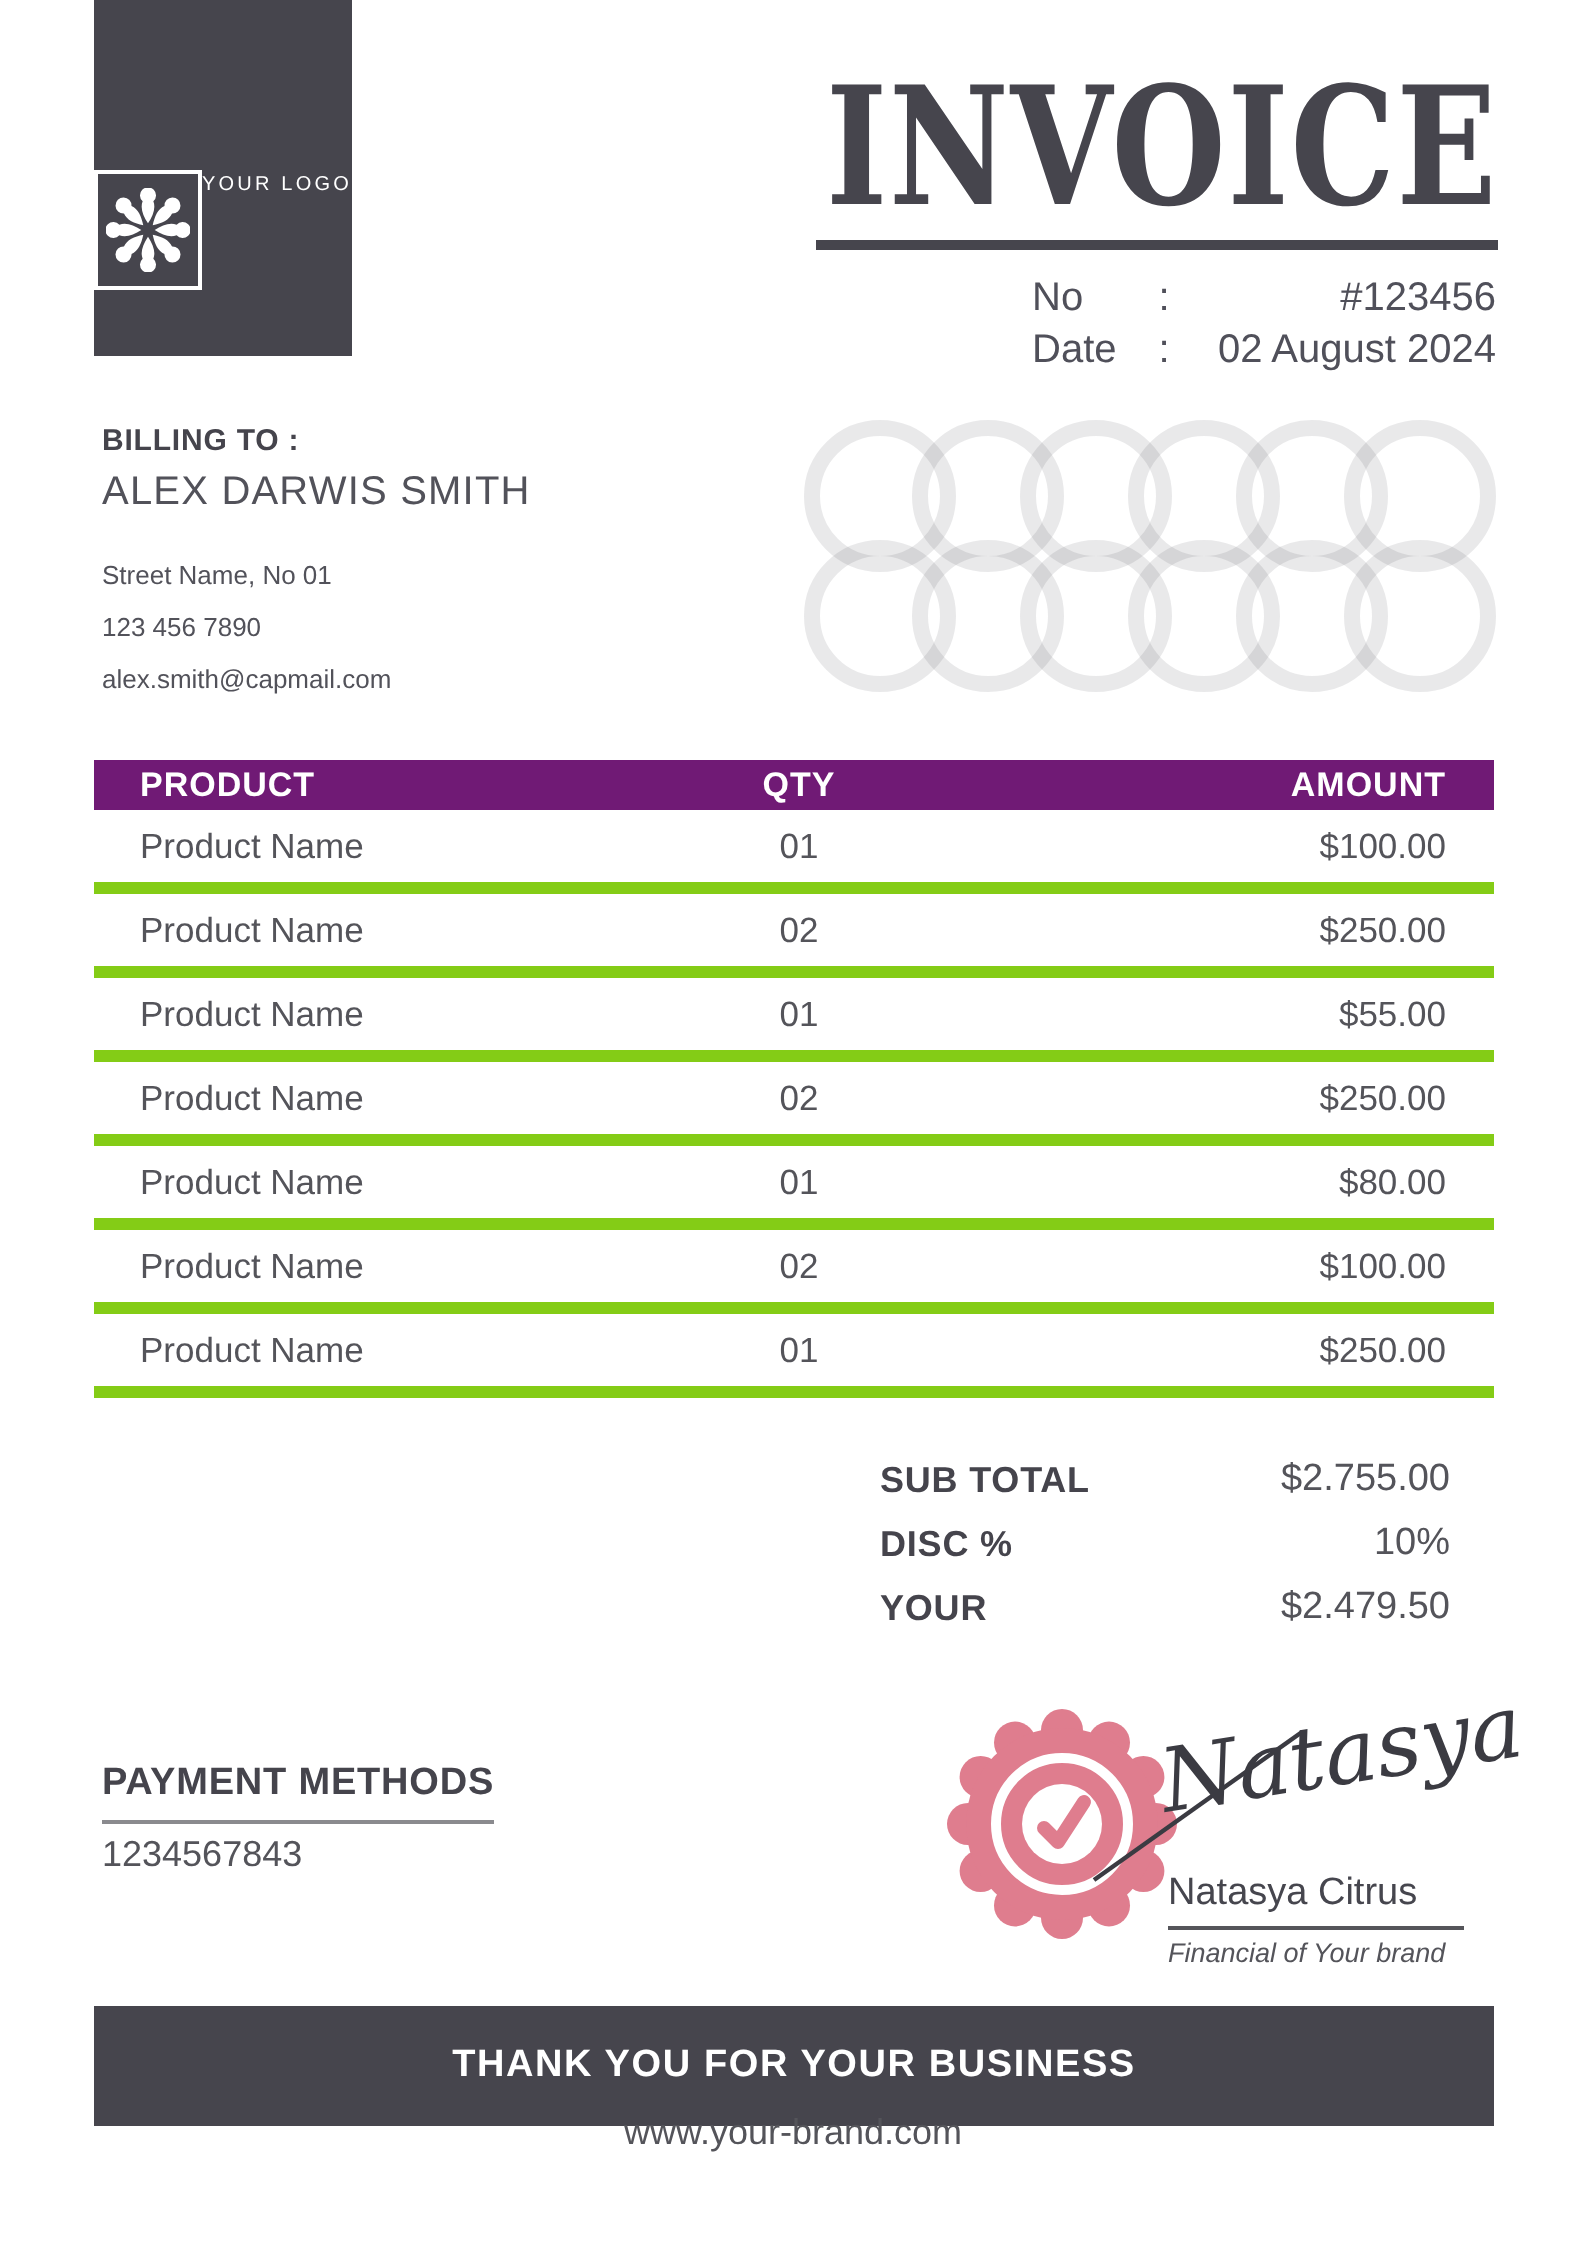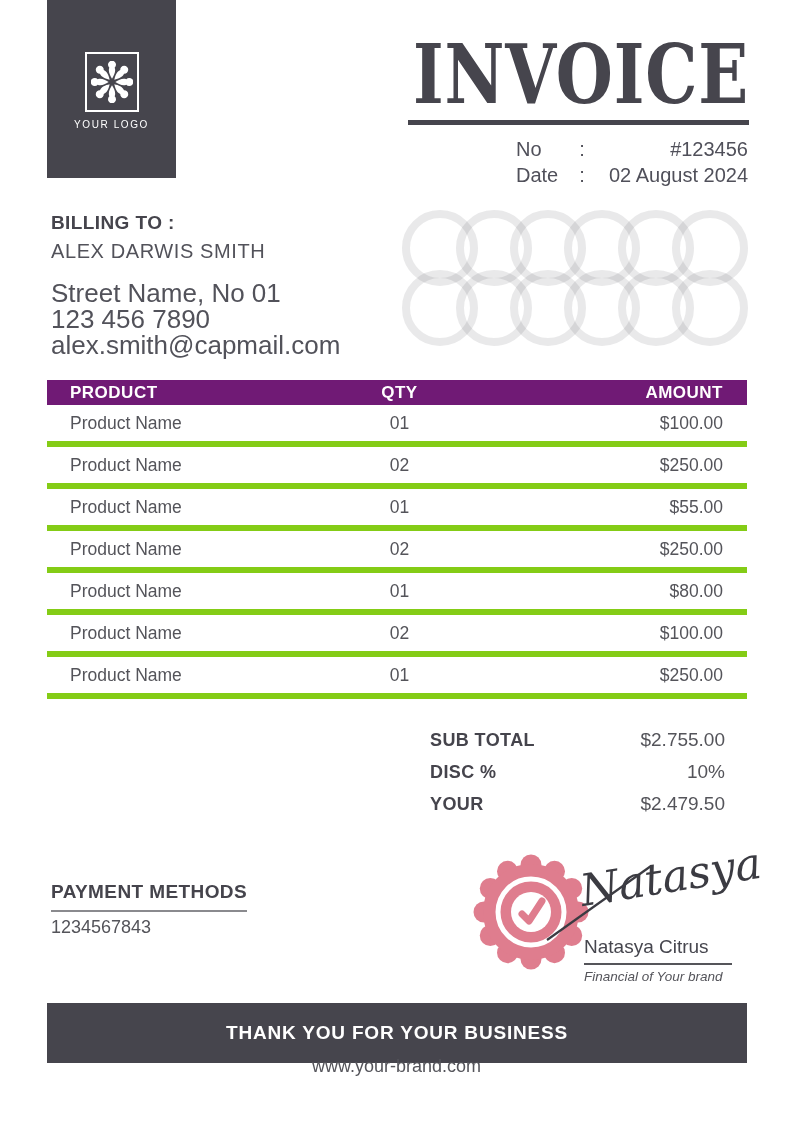--- a/index.html
+++ b/index.html
@@ -7,21 +7,21 @@
   body {
     width:793px; height:1122px;
     font-family:"Liberation Sans", sans-serif;
     position:relative; overflow:hidden;
   }
   .page { position:relative; width:793px; height:1122px; background:#fff; }
 
   
   .logo-block {
     position:absolute; left:47px; top:0; width:129px; height:178px;
-    background:#46454d; display:flex; flex-direction:column; align-items:center;
+    background:#46454d; display:flex; flex-direction:row; align-items:center;
   }
   .logo-box {
     margin-top:52px; width:54px; height:60px; border:2px solid #fff;
     display:flex; align-items:center; justify-content:center;
   }
   .logo-text { margin-top:7px; color:#fff; font-size:10px; letter-spacing:1.6px; }
 
   
   .invoice-title-wrap { position:absolute; top:33px; right:44px; width:420px; text-align:right; }
   .invoice-title {
@@ -32,42 +32,42 @@
   .invoice-underline { margin-top:5px; margin-left:auto; width:341px; height:5px; background:#46454d; }
 
   .invoice-meta { position:absolute; top:136px; right:45px; width:232px; color:#50505a; font-size:20px; }
   .meta-row { display:flex; line-height:26px; }
   .meta-label { width:58px; }
   .meta-colon { width:16px; text-align:center; }
   .meta-value { flex:1; text-align:right; }
 
   
   .billing { position:absolute; left:51px; top:212px; color:#52525a; }
-  .billing-heading { font-weight:bold; font-size:19px; color:#45444c; letter-spacing:0.4px; }
+  .billing-heading { font-weight:bold; font-size:15px; color:#45444c; letter-spacing:0.4px; }
   .billing-name { font-size:20px; margin-top:6px; letter-spacing:0.6px; }
-  .billing-lines { margin-top:17px; font-size:26px; line-height:26px; }
+  .billing-lines { margin-top:17px; font-size:13px; line-height:26px; }
 
   
   .rings { position:absolute; left:400px; top:210px; }
 
   
   .table { position:absolute; left:47px; top:380px; width:700px; }
   .thead, .trow { display:grid; grid-template-columns:285px 135px 280px; align-items:center; }
   .thead {
     height:25px; background:#701a75; color:#fff; font-weight:bold; font-size:17px; letter-spacing:0.5px;
   }
   .trow { height:42px; border-bottom:6px solid #84cc16; color:#54545a; font-size:17.5px; }
   .c-product { padding-left:23px; }
   .c-qty { text-align:center; }
   .c-amount { text-align:right; padding-right:24px; }
 
   
   .totals { position:absolute; left:430px; top:724px; width:295px; }
   .total-row { display:flex; justify-content:space-between; align-items:center; height:32px; }
-  .total-label { font-weight:bold; color:#45444c; font-size:18px; letter-spacing:0.4px; }
+  .total-label { font-weight:bold; color:#45444c; font-size:18px; letter-spacing:0.4px;margin-left:10px; }
   .total-value { color:#54545a; font-size:19px; }
 
   
   .payment { position:absolute; left:51px; top:881px; }
   .payment-heading {
     font-weight:bold; font-size:19px; color:#45444c; letter-spacing:0.4px;
     padding-bottom:7px; border-bottom:2px solid #8a8a8e; display:inline-block;
   }
   .payment-bank { font-style:italic; font-size:18px; color:#54545a; margin-top:13px; }
   .payment-account { font-size:18px; color:#54545a; margin-top:5px; }

